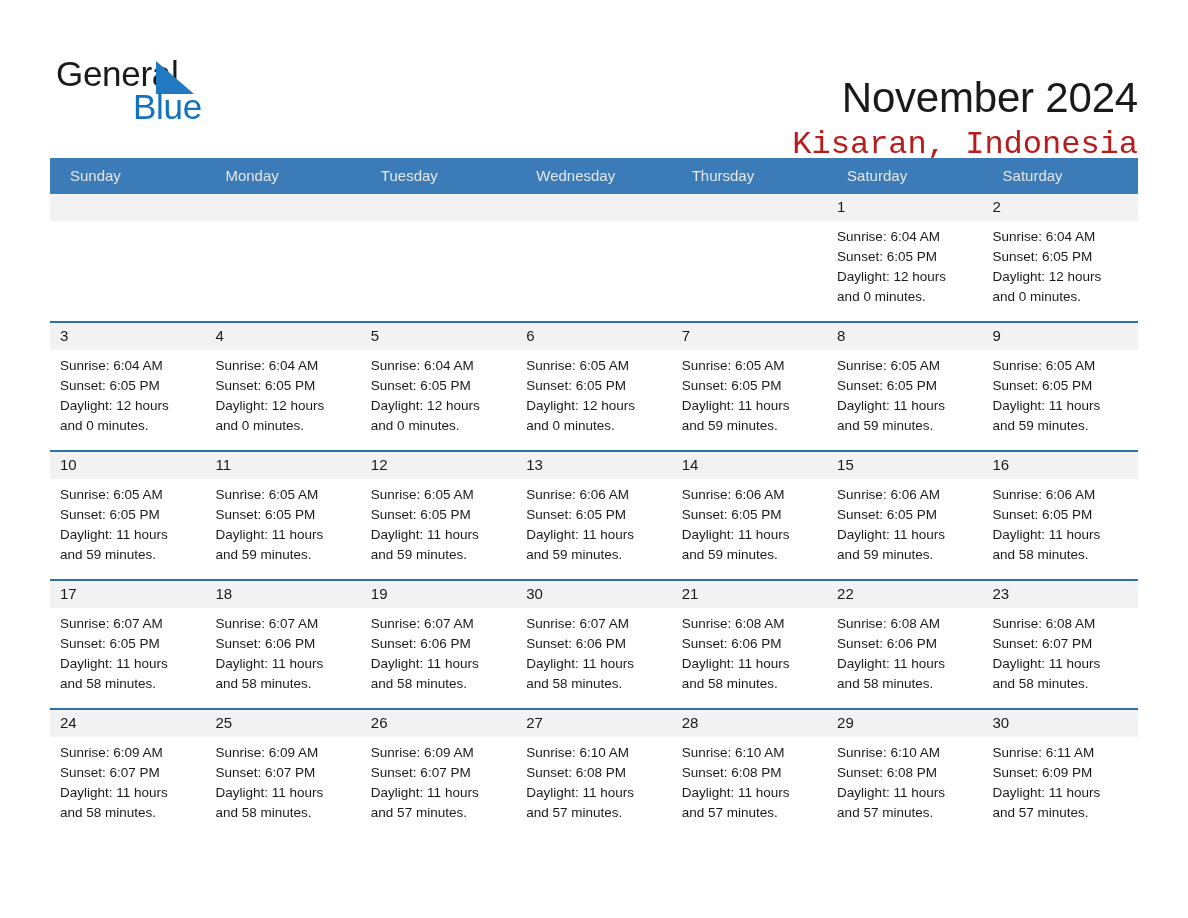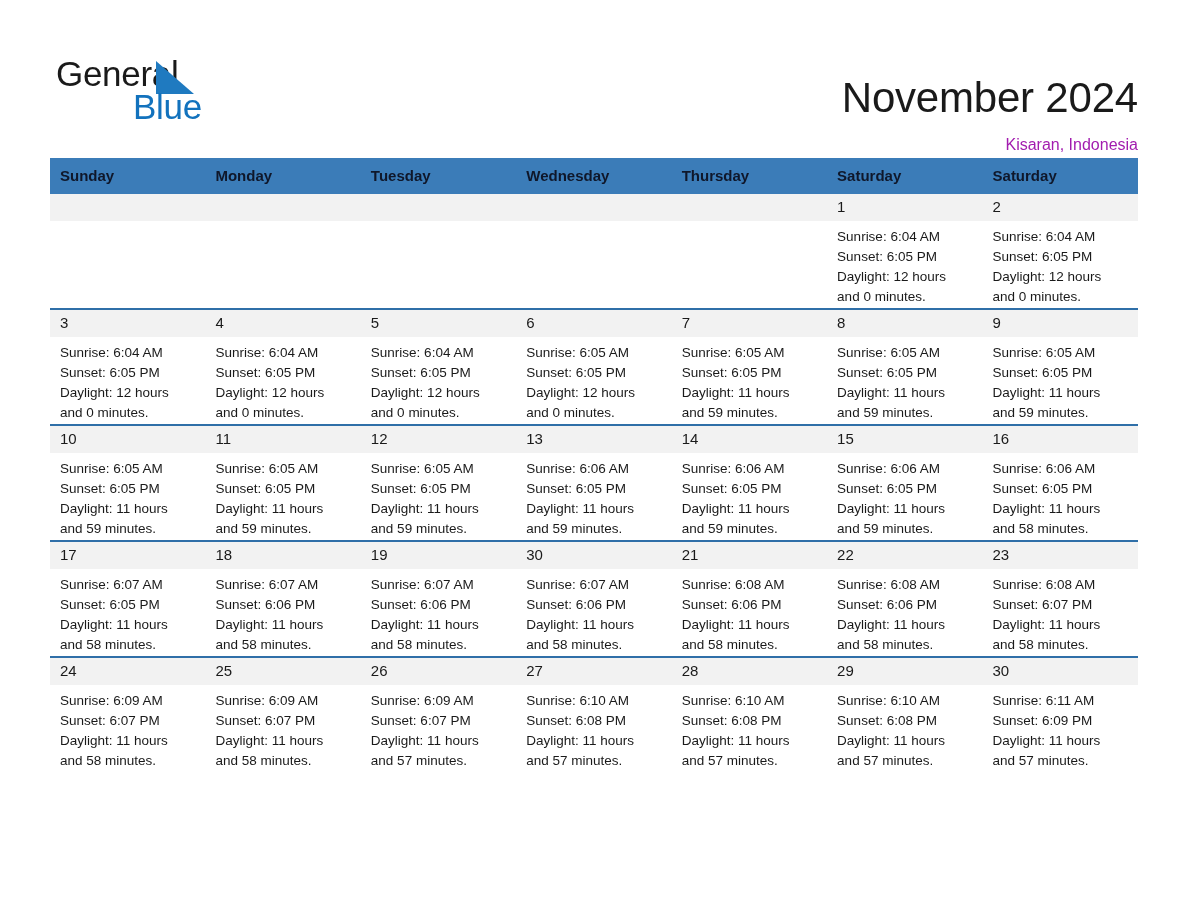--- a/index.html
+++ b/index.html
@@ -75,48 +75,49 @@
   }
   .cal-title {
     font-size: 42px;
     line-height: 52px;
     font-weight: normal;
     color: #1a1a1a;
     letter-spacing: -0.2px;
     margin: 0;
   }
   .cal-location {
-    font-size: 16px;
+    font-size: 32px;
     line-height: 34px;
     font-weight: normal;
-    color: #a21caf;
+    color: #b91c1c;
     margin: 4px 0 0 0;
+    font-family: Liberation Mono, monospace;
   }
 
   
   .calendar {
     position: absolute;
     left: 50px;
     top: 158px;
     width: 1088px;
   }
   table.cal {
     border-collapse: collapse;
     table-layout: fixed;
     width: 1088px;
   }
   table.cal col { width: 155.43px; }
 
   thead th {
     background: #3b7cb8;
-    color: #0f172a;
+    color: #e5e5e5;
     font-size: 15px;
-    font-weight: bold;
+    font-weight: normal;
     text-align: left;
-    padding: 7px 0 8px 10px;
+    padding: 7px 0 8px 20px;
     height: 21px;
     vertical-align: middle;
   }
 
   tbody tr.week td {
     vertical-align: top;
     padding: 0;
     border-top: 2px solid #2f6fa8;
     background: #ffffff;
   }
@@ -133,21 +134,21 @@
     font-size: 15px;
     line-height: 20px;
     color: #1a1a1a;
     padding: 3px 0 4px 10px;
     height: 20px;
   }
   td.empty .daynum {
     color: transparent;
   }
   .details {
-    padding: 6px 10px 1px 10px;
+    padding: 6px 10px 14px 10px;
     font-size: 13.5px;
     line-height: 20px;
     color: #1a1a1a;
   }
   .details div { white-space: nowrap; }
 </style>
 </head>
 <body>
 
 <div class="page">

